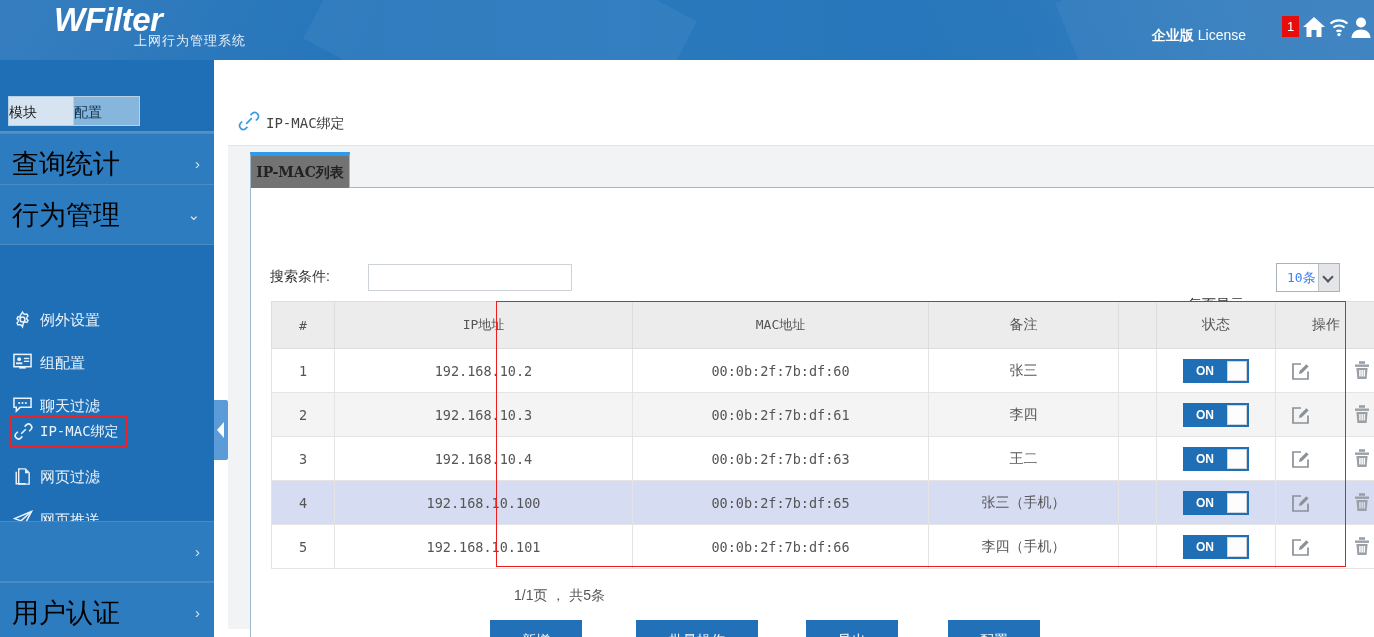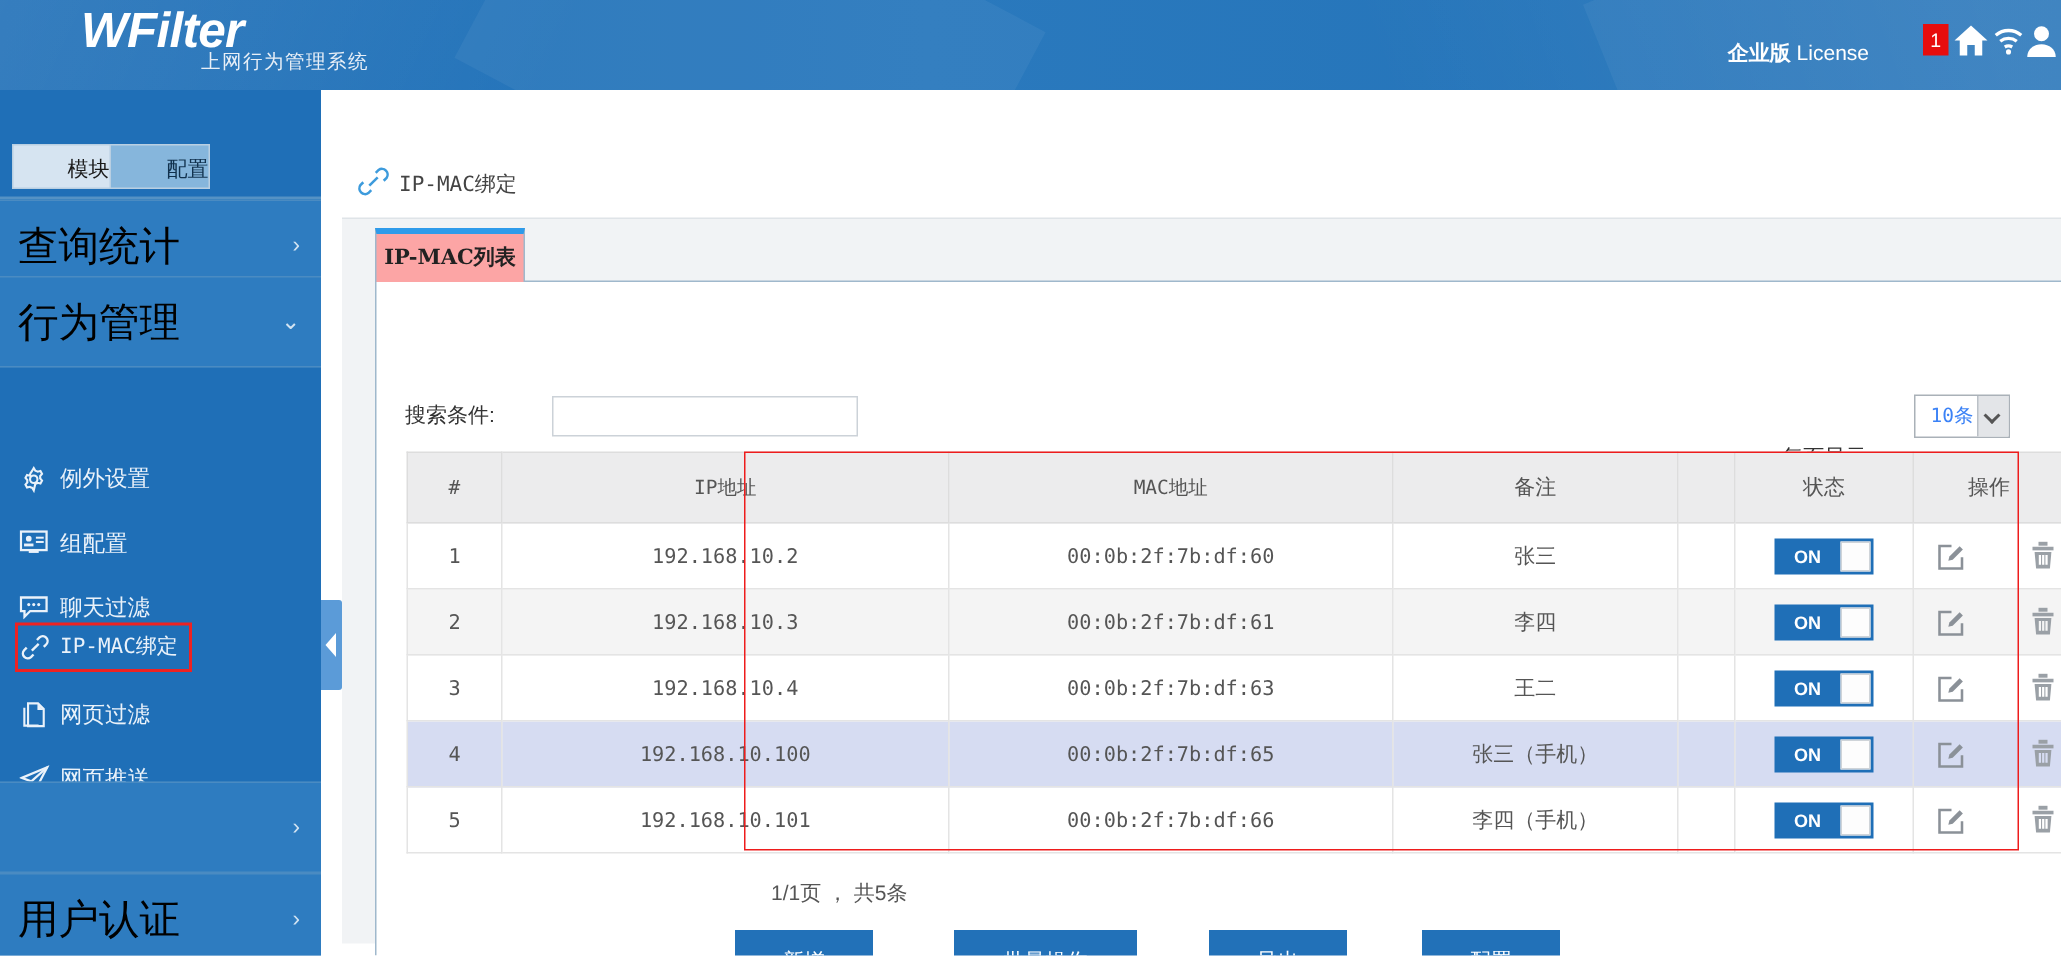--- a/index.html
+++ b/index.html
@@ -59,21 +59,21 @@
 
   
   .sidebar {
     position: absolute; left: 0; top: 60px; width: 214px; height: 577px;
     background: #1f6fb7;
   }
   .side-tabs {
     position: absolute; left: 8px; top: 36px; display: flex;
   }
   .side-tab {
-    width: 66px; height: 30px; line-height: 30px; text-align: right;
+    width: 66px; height: 30px; line-height: 30px; text-align: left;
     font-size: 14px; color: #1a1a1a; border: 1px solid #b9cfe2;
   }
   .side-tab.active { background: #d6e4f1; }
   .side-tab.inactive { background: #86b6dc; color: #11314d; border-left: none; }
   .side-bottom-rule {
     position: absolute; left:0; top: 71px; width: 214px; height: 2px; background: #5592c4;
   }
 
   .grp {
     position: absolute; left: 0; width: 214px; height: 61px;
@@ -134,21 +134,21 @@
   }
   .panel-gutter {
     position: absolute; left: 0; top: 0; width: 1146px; height: 483px;
     top: 86px; left: 0; background: #f1f3f5;
   }
   .tabstrip {
     position: absolute; left: 22px; top: 92px; width: 1124px; height: 36px;
   }
   .tab {
     position: absolute; left: 0; top: 0; width: 100px; height: 36px;
-    background: #fca5a5; border: 1px solid #9fb8cc; border-bottom: none;
+    background: #737373; border: 1px solid #9fb8cc; border-bottom: none;
     border-top: 4px solid #2e9bea;
     font-family: "DejaVu Serif", serif; font-weight: bold;
     font-size: 14px; color: #222; text-align: center; line-height: 32px;
   }
   .tab-rule {
     position: absolute; left: 100px; top: 35px; width: 1024px; height: 1px;
     background: #9fb8cc;
   }
 
   .card {

